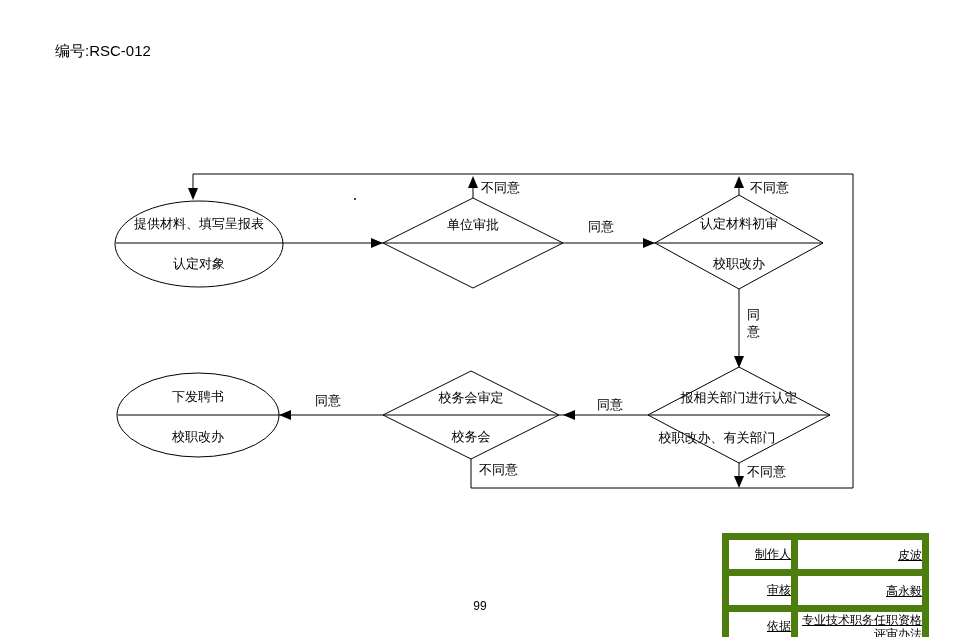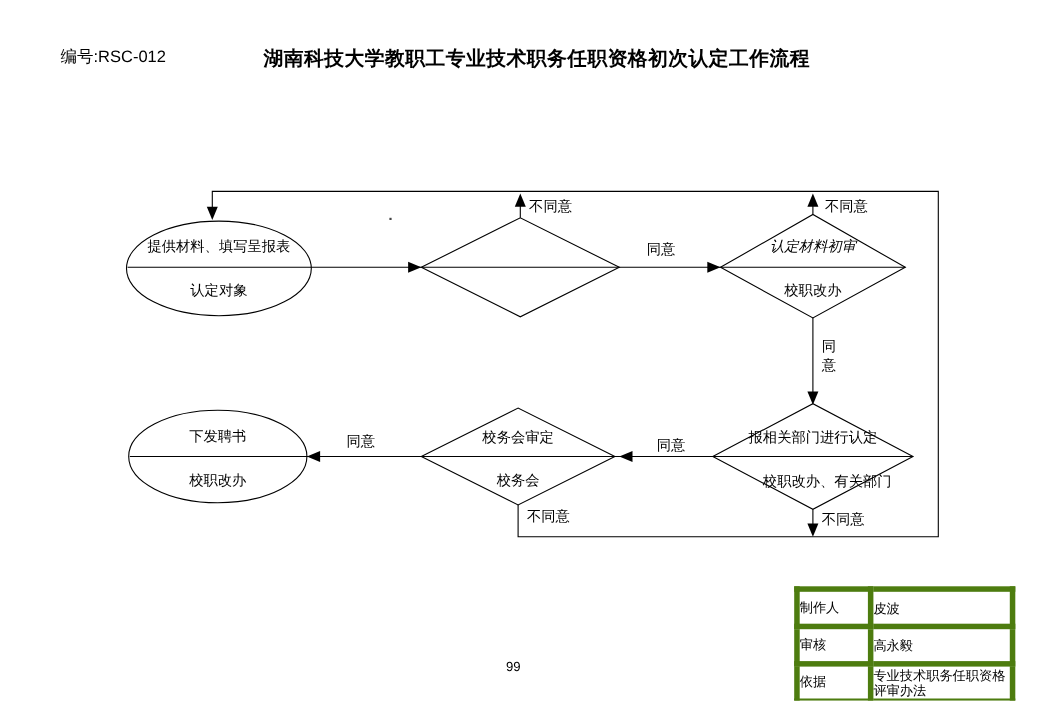--- a/index.html
+++ b/index.html
@@ -10,33 +10,32 @@
   #chart-svg{position:absolute;left:0;top:0;}
   .doc-number{position:absolute;left:55px;top:42px;font-size:15px;}
   .doc-title{position:absolute;left:238px;top:41px;width:500px;text-align:center;
     font-size:18px;font-weight:bold;letter-spacing:0.4px;white-space:nowrap;}
   .node-text{position:absolute;width:200px;text-align:center;font-size:13px;white-space:nowrap;}
   .edge-label{position:absolute;font-size:13px;white-space:nowrap;}
   .edge-label-vert{position:absolute;font-size:13px;width:15px;line-height:17px;
     text-align:center;word-break:break-all;}
   .stray-dot{position:absolute;left:354px;top:198px;width:2px;height:2px;background:#444;}
   .info-table{position:absolute;left:722px;top:533px;border-collapse:collapse;table-layout:fixed;}
-  .info-table td{border:5px solid #4d7c0f;text-align:left;vertical-align:middle;
-    font-size:12px;padding:0;}
+  .info-table td{border:7px solid #4d7c0f;text-align:right;vertical-align:middle;
+    font-size:12px;padding:0;text-decoration:underline;}
   .info-table .c1{width:62px;height:29px;}
   .info-table .c2{width:124px;height:29px;line-height:14px;}
-  .page-number{position:absolute;left:460px;top:599px;width:40px;text-align:left;font-size:12px;}
+  .page-number{position:absolute;left:460px;top:599px;width:40px;text-align:center;font-size:12px;}
 </style>
 </head>
 <body>
 
 <div id="page">
 
   <div class="doc-number">编号:RSC-012</div>
-  <div class="doc-title">湖南科技大学教职工专业技术职务任职资格初次认定工作流程</div>
 
   <svg id="chart-svg" width="957" height="637" viewBox="0 0 957 637">
     <g stroke="#000" stroke-width="1" fill="none">
 
       <polyline points="471,459 471,488 853,488 853,174 193,174 193,190"></polyline>
 
       <line x1="116" y1="243" x2="823" y2="243"></line>
 
       <line x1="118" y1="415" x2="830" y2="415"></line>
 
@@ -66,26 +65,27 @@
       <polygon points="575,410 575,420 563,415"></polygon>
       <polygon points="291,410 291,420 279,415"></polygon>
       <polygon points="734,476 744,476 739,488"></polygon>
     </g>
   </svg>
 
   <div class="stray-dot"></div>
 
   <div class="node-text" style="left:99px;top:215px;">提供材料、填写呈报表</div>
   <div class="node-text" style="left:99px;top:255px;">认定对象</div>
-  <div class="node-text" style="left:639px;top:215px;font-style:italic;">认定材料初审</div>
+  <div class="node-text" style="left:373px;top:216px;">单位审批</div>
+  <div class="node-text" style="left:639px;top:215px;">认定材料初审</div>
   <div class="node-text" style="left:639px;top:255px;">校职改办</div>
   <div class="node-text" style="left:371px;top:389px;">校务会审定</div>
   <div class="node-text" style="left:639px;top:389px;">报相关部门进行认定</div>
   <div class="node-text" style="left:371px;top:428px;">校务会</div>
-  <div class="node-text" style="left:652px;top:429px;">校职改办、有关部门</div>
+  <div class="node-text" style="left:617px;top:429px;">校职改办、有关部门</div>
   <div class="node-text" style="left:98px;top:388px;">下发聘书</div>
   <div class="node-text" style="left:98px;top:428px;">校职改办</div>
 
   <div class="edge-label" style="left:481px;top:179px;">不同意</div>
   <div class="edge-label" style="left:750px;top:179px;">不同意</div>
   <div class="edge-label" style="left:588px;top:218px;">同意</div>
   <div class="edge-label-vert" style="left:746px;top:306px;">同意</div>
   <div class="edge-label" style="left:597px;top:396px;">同意</div>
   <div class="edge-label" style="left:315px;top:392px;">同意</div>
   <div class="edge-label" style="left:479px;top:461px;">不同意</div>

